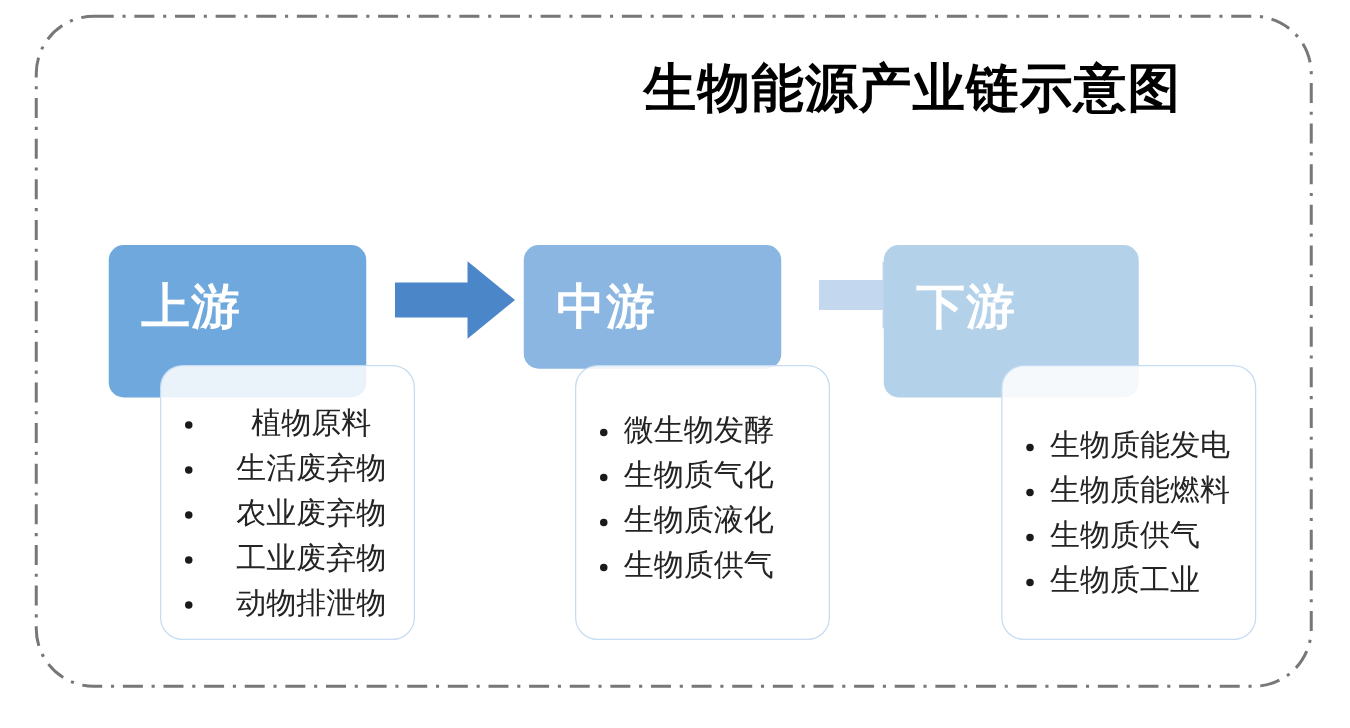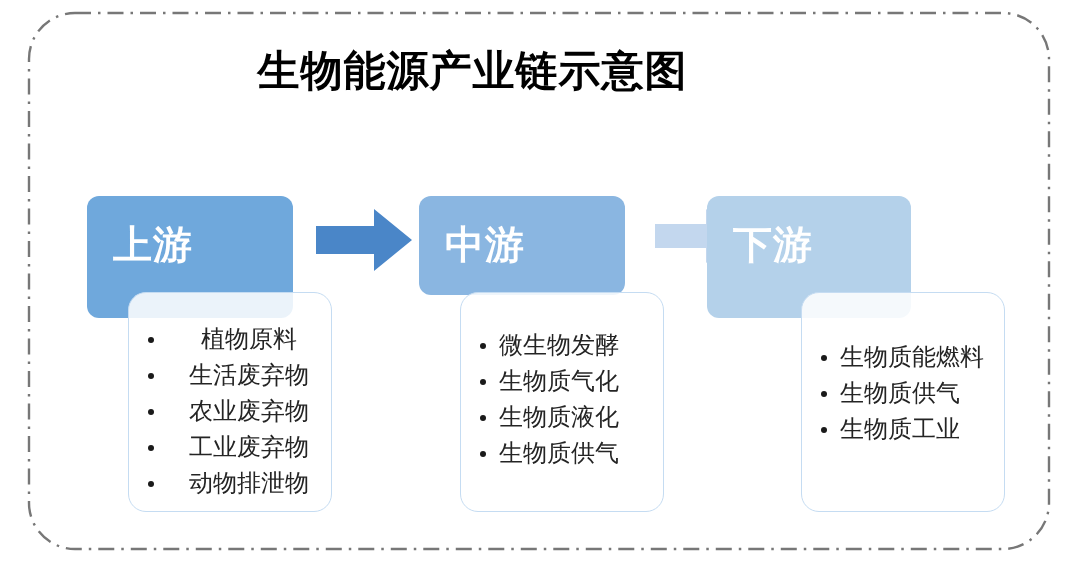--- a/index.html
+++ b/index.html
@@ -32,21 +32,21 @@
     pointer-events: none;
   }
   .outer-frame svg { display: block; width: 100%; height: 100%; overflow: visible; }
 
   
   .title {
     position: absolute;
     left: 0;
     top: 48px;
     width: 945px;
-    text-align: center;
+    text-align: right;
     font-size: 42px;
     font-weight: bold;
     color: #000000;
     letter-spacing: 1px;
     line-height: 1.1;
   }
 
   
   .stage-header {
     position: absolute;
@@ -163,19 +163,20 @@
     <ul>
       <li>微生物发酵</li>
       <li>生物质气化</li>
       <li>生物质液化</li>
       <li>生物质供气</li>
     </ul>
   </div>
 
   <div class="stage-list lb3">
     <ul>
+      <li>生物质能发电</li>
       <li>生物质能燃料</li>
       <li>生物质供气</li>
       <li>生物质工业</li>
     </ul>
   </div>
 
 </div>
 
 </body></html>

